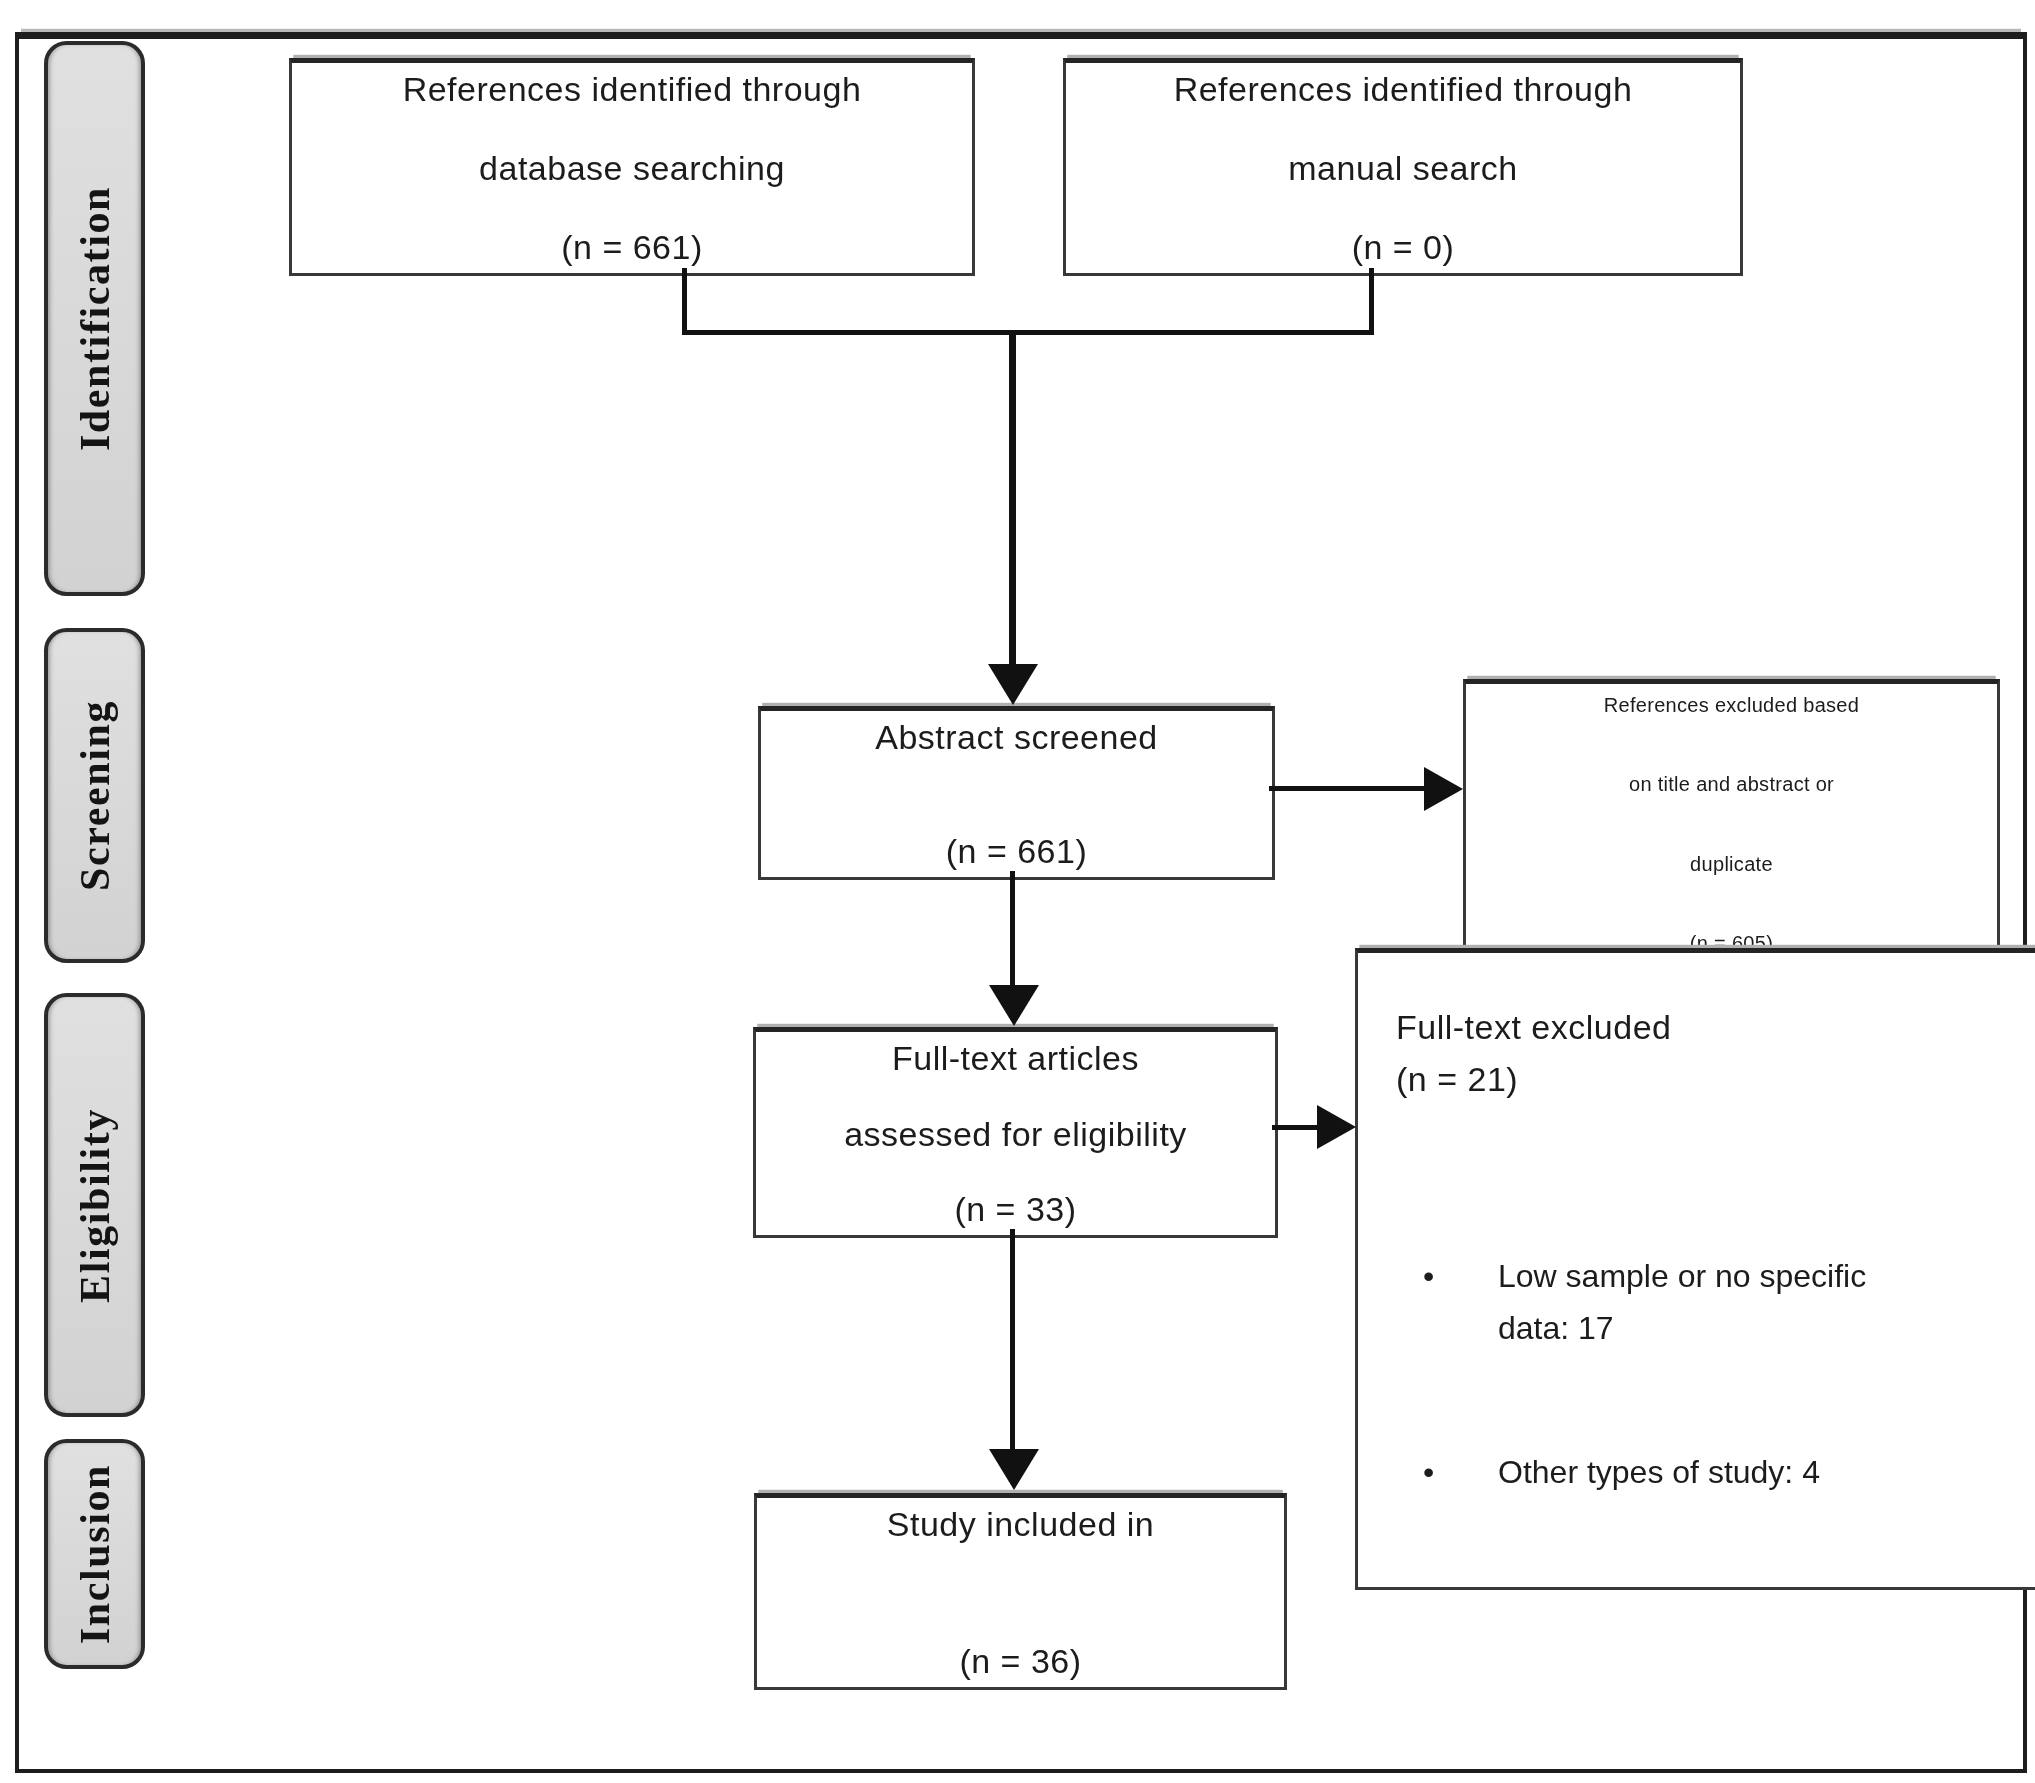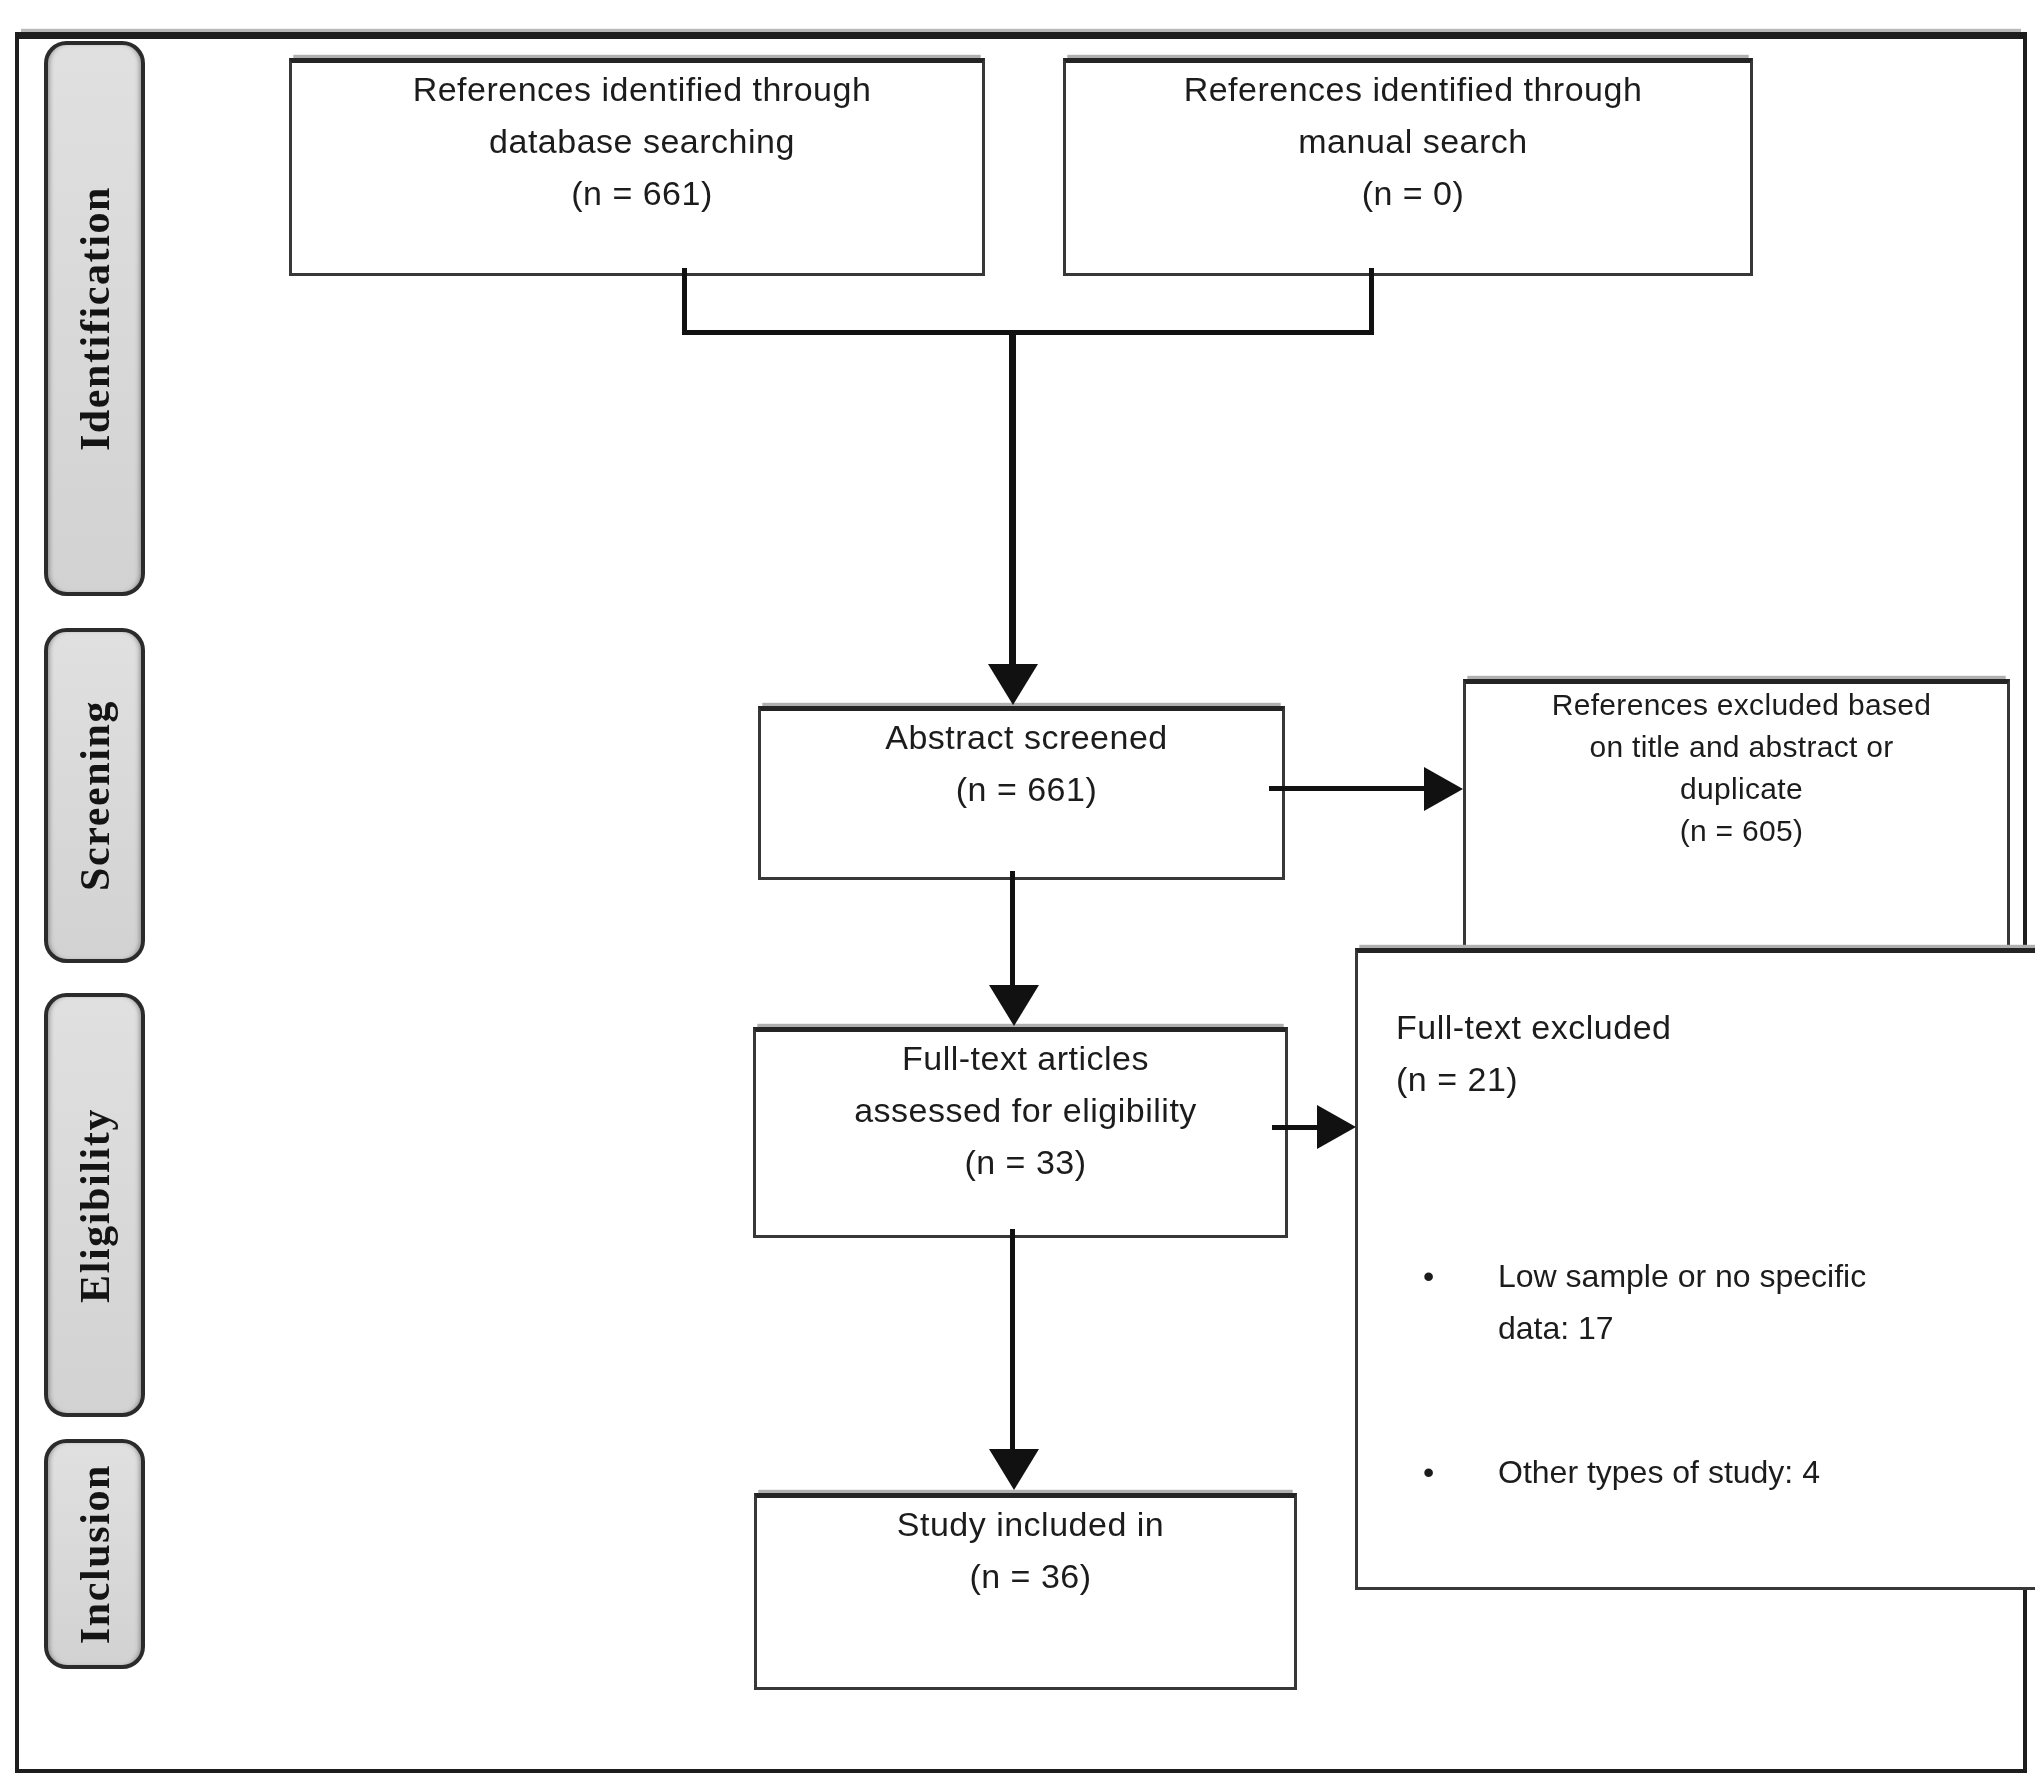--- a/index.html
+++ b/index.html
@@ -15,24 +15,24 @@
   .stage{position:absolute;left:44px;width:93px;background:linear-gradient(180deg,#e0e0e0,#d2d2d2);
          border:4.8px solid #2b2b2b;border-radius:22.6px;
          display:flex;align-items:center;justify-content:center;
          box-shadow:inset 4.3px 0 4.3px -2.7px rgba(90,90,90,.55), inset -4.3px 0 4.3px -2.7px rgba(90,90,90,.55);}
   .stage-text{writing-mode:vertical-rl;transform:rotate(180deg);
          font-family:"Liberation Serif",serif;font-weight:bold;font-size:42px;
          letter-spacing:1.6px;color:#141414;white-space:nowrap;}
 
   
   .box{position:absolute;background:#ffffff;border:3.2px solid #383838;border-top:5.4px solid #242424;
-       display:flex;flex-direction:column;align-items:center;justify-content:flex-start;
-       text-align:center;color:#1c1c1c;box-shadow:0 -7.5px 0 -4.3px #b0b0b0;padding-left:10px;}
+       display:flex;flex-direction:column;align-items:center;justify-content:space-between;
+       text-align:center;color:#1c1c1c;box-shadow:0 -7.5px 0 -4.3px #b0b0b0;}
   .box .line{font-size:34px;line-height:52px;letter-spacing:0.5px;white-space:nowrap;}
-  .box.small .line{font-size:30px;line-height:42px;letter-spacing:0.3px;}
+  .box.small .line{font-size:20px;line-height:42px;letter-spacing:0.3px;}
 
   
   .box.listbox{justify-content:flex-start;align-items:stretch;padding:48px 38px 0 38px;}
   .listbox .title-block{text-align:left;}
   .listbox .title-block .line{font-size:34px;line-height:52px;}
   .bullets{margin-top:145px;display:flex;flex-direction:column;gap:92px;align-items:flex-start;
            text-align:left;padding-left:27px;}
   .bullet-item{display:flex;flex-direction:row;}
   .bullet-dot{width:75px;font-size:32px;line-height:52px;flex:0 0 75px;}
   .bullet-text{font-size:32px;line-height:52px;max-width:420px;}

